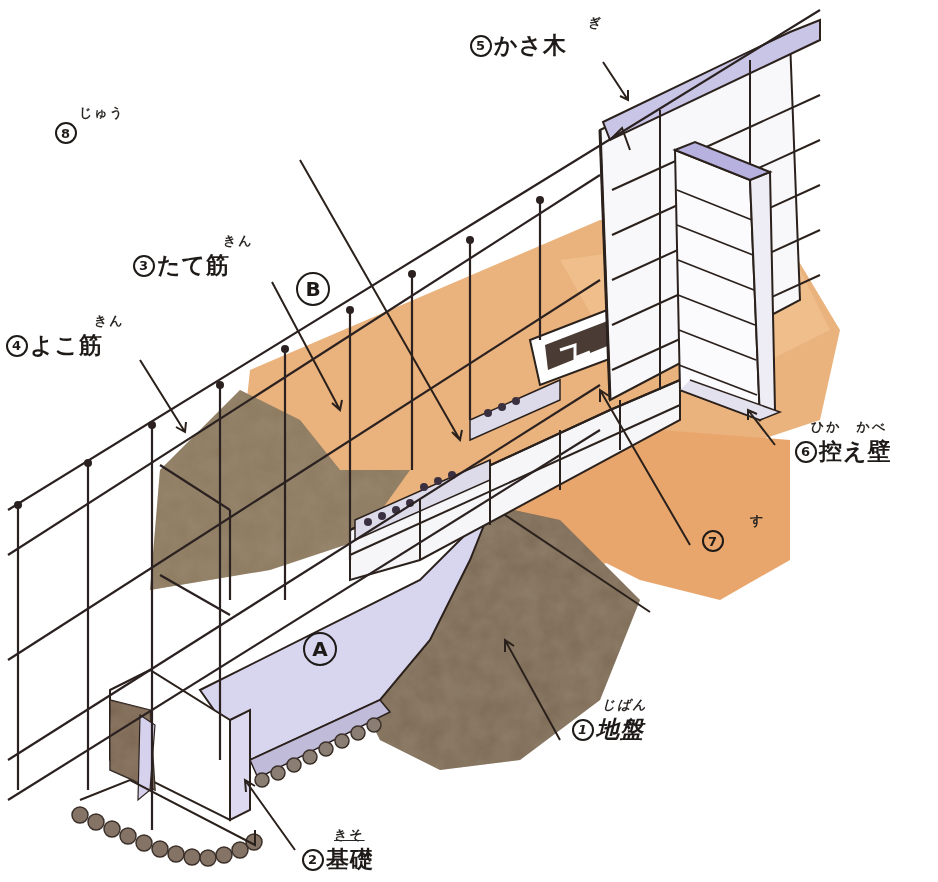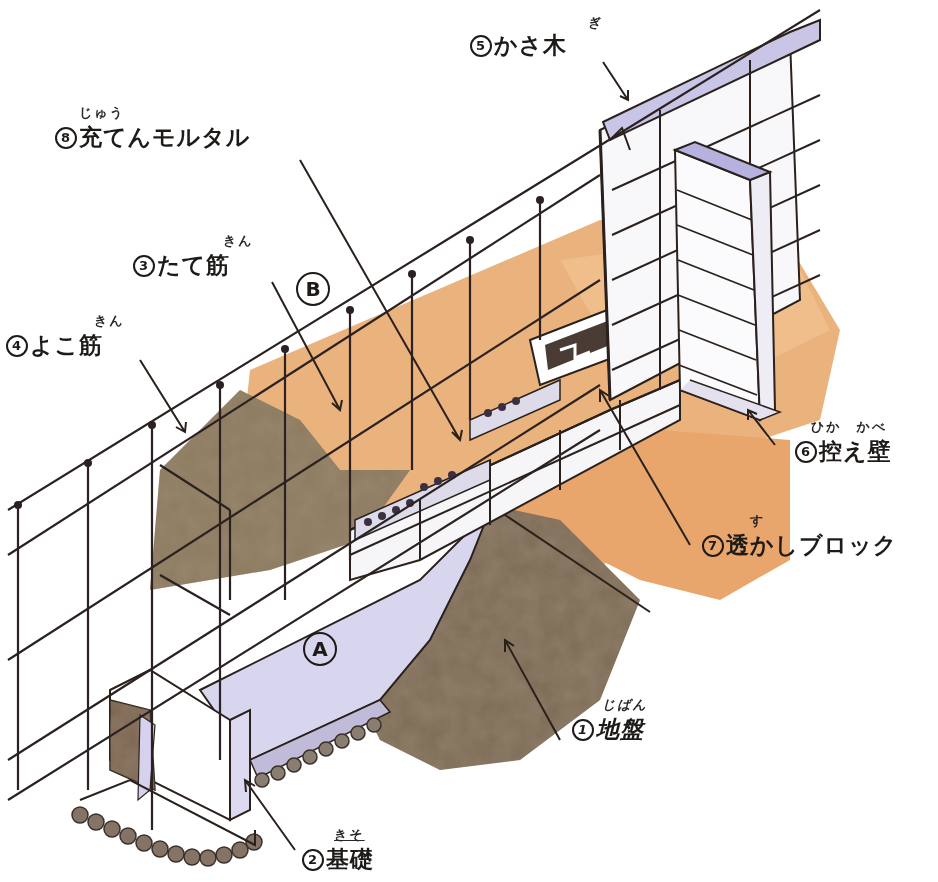--- a/index.html
+++ b/index.html
@@ -194,21 +194,20 @@
   <span class="main" style="margin-top:16px;">
     <span class="num">5</span>
     <span>かさ木</span>
   </span>
 </div>
 
 <div class="label" style="left:55px; top:104px;">
   <span class="ruby" style="left:24px; top:0px;">じゅう</span>
   <span class="main" style="margin-top:18px;">
     <span class="num">8</span>
-    <span>充てんモルタル</span>
   </span>
 </div>
 
 <div class="label" style="left:133px; top:232px;">
   <span class="ruby" style="left:90px; top:0px;">きん</span>
   <span class="main" style="margin-top:18px;">
     <span class="num">3</span>
     <span>たて筋</span>
   </span>
 </div>
@@ -226,21 +225,20 @@
   <span class="main" style="margin-top:18px;">
     <span class="num">6</span>
     <span>控え壁</span>
   </span>
 </div>
 
 <div class="label" style="left:702px; top:512px;">
   <span class="ruby" style="left:48px; top:0px;">す</span>
   <span class="main" style="margin-top:18px;">
     <span class="num">7</span>
-    <span>透かしブロック</span>
   </span>
 </div>
 
 <div class="label" style="left:572px; top:696px;font-style:italic;">
   <span class="ruby" style="left:30px; top:0px;">じばん</span>
   <span class="main" style="margin-top:18px;">
     <span class="num">1</span>
     <span>地盤</span>
   </span>
 </div>

